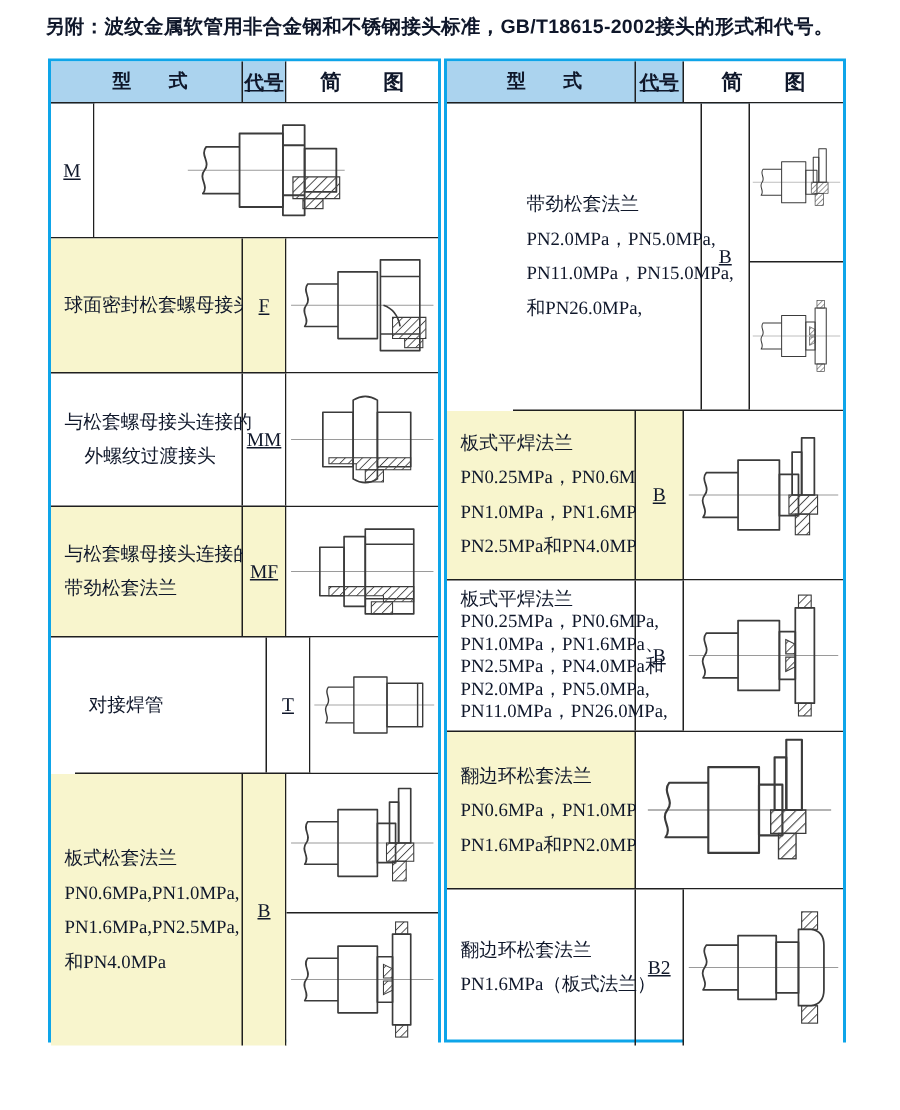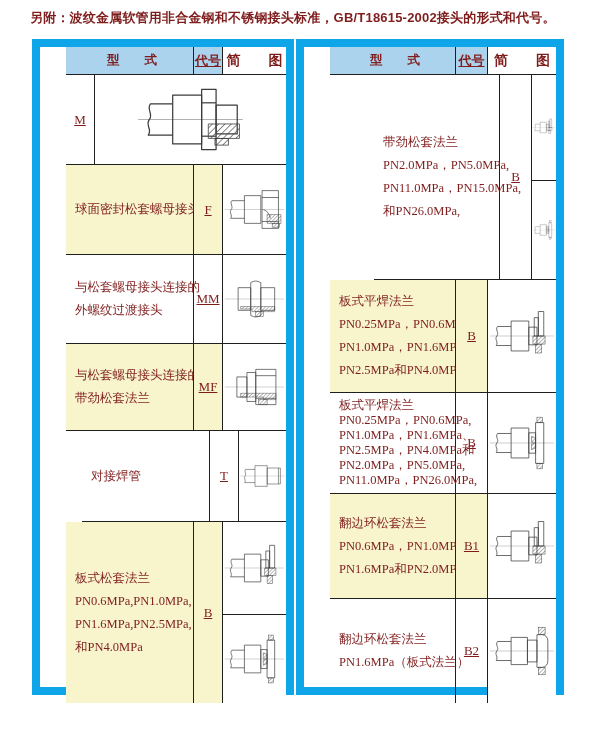--- a/index.html
+++ b/index.html
@@ -1,21 +1,21 @@
 <!DOCTYPE html>
 <html style="--header-bg: #abd3ee; --hl-bg: #f8f5cd;"><head>
 <meta charset="utf-8">
 <style>
   html,body{margin:0;padding:0;background:#ffffff;}
   .page{position:relative;width:600px;height:740px;background:#ffffff;overflow:hidden;
-        font-family:"Liberation Serif",serif;color:#7f1d1d;}
+        font-family:"Liberation Serif",serif;color:#0f172a;}
   .title{position:absolute;left:30px;top:9px;width:562px;
          font-family:"Liberation Sans",sans-serif;font-weight:bold;font-size:13px;
          letter-spacing:0.2px;white-space:nowrap;}
-  .tbl{position:absolute;top:39px;border:8px solid #0ea5e9;background:#ffffff;box-sizing:border-box;padding-left:26px;}
+  .tbl{position:absolute;top:39px;border:2px solid #0ea5e9;background:#ffffff;box-sizing:border-box;}
   .tbl.t-left{left:32px;width:262px;height:656px;}
   .tbl.t-right{left:296px;width:268px;height:656px;}
   .hdr{display:flex;height:28px;background:var(--header-bg,#abd3ee);
        border-bottom:1px solid #1f1f1f;box-sizing:border-box;}
   .hcell{display:flex;align-items:center;justify-content:center;
          font-weight:bold;font-size:14px;border-right:1px solid #1f1f1f;box-sizing:border-box;}
   .hcell:last-child{border-right:none;}
   .row{display:flex;border-bottom:1px solid #1f1f1f;box-sizing:border-box;}
   .row:last-child{border-bottom:none;}
   .c1{display:flex;flex-direction:column;justify-content:center;
@@ -90,21 +90,21 @@
               <path d="M64,40 q9,3 11,14" stroke="#3b3b3b" stroke-width="1.1" fill="none" stroke-linejoin="round"></path>
               <polygon points="70,48 92,48 92,62 70,62" fill="url(#hx2)" stroke="#3b3b3b" stroke-width="0.7"></polygon>
               <rect x="78" y="62" width="12" height="6" fill="url(#hx2)" stroke="#3b3b3b" stroke-width="0.7"></rect>
             </svg>
           </div>
         </div>
       </div>
       <div class="row" style="height: 89px;">
         <div class="c1">
           <div class="tline" style="line-height: 23px;">与松套螺母接头连接的</div>
-          <div class="tline" style="line-height: 23px;">外螺纹过渡接头</div>
+          <div class="tline" style="line-height: 23px; text-align: center;">外螺纹过渡接头</div>
         </div>
         <div class="c2">MM</div>
         <div class="c3">
           <div class="dia">
             <svg class="fit" viewBox="0 0 100 80" preserveAspectRatio="xMidYMid meet" width="100%" height="100%">
               <defs>
                 <pattern id="hx3" width="4" height="4" patternUnits="userSpaceOnUse" patternTransform="rotate(45)">
                   <line x1="0" y1="0" x2="0" y2="4" stroke="#4a4a4a" stroke-width="1.2"></line>
                 </pattern>
               </defs>
@@ -323,21 +323,20 @@
             </svg>
           </div>
         </div>
       </div>
       <div class="row" style="height: 105px;">
         <div class="c1 hl">
           <div class="tline" style="line-height: 23px;">翻边环松套法兰</div>
           <div class="tline" style="line-height: 23px;">PN0.6MPa，PN1.0MPa,</div>
           <div class="tline" style="line-height: 23px;">PN1.6MPa和PN2.0MPa,</div>
         </div>
-        <div class="c2 hl">B1</div>
         <div class="c3">
           <div class="dia">
             <svg class="fit" viewBox="0 0 100 80" preserveAspectRatio="xMidYMid meet" width="100%" height="100%">
               <defs>
                 <pattern id="hx12" width="4" height="4" patternUnits="userSpaceOnUse" patternTransform="rotate(45)">
                   <line x1="0" y1="0" x2="0" y2="4" stroke="#4a4a4a" stroke-width="1.2"></line>
                 </pattern>
               </defs>
               <line x1="3" y1="40" x2="97" y2="40" stroke="#9a9a9a" stroke-width="0.7"></line>
               <path d="M34,26 H14 c-4,5 3,9 -1,14 c-4,5 3,9 -1,14 H34" stroke="#3b3b3b" stroke-width="1.1" fill="none" stroke-linejoin="round"></path>

